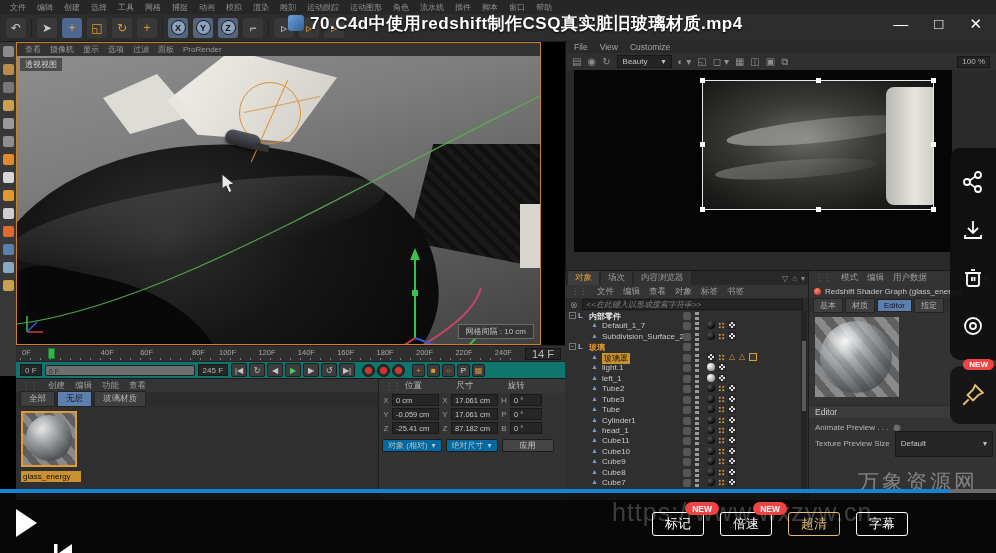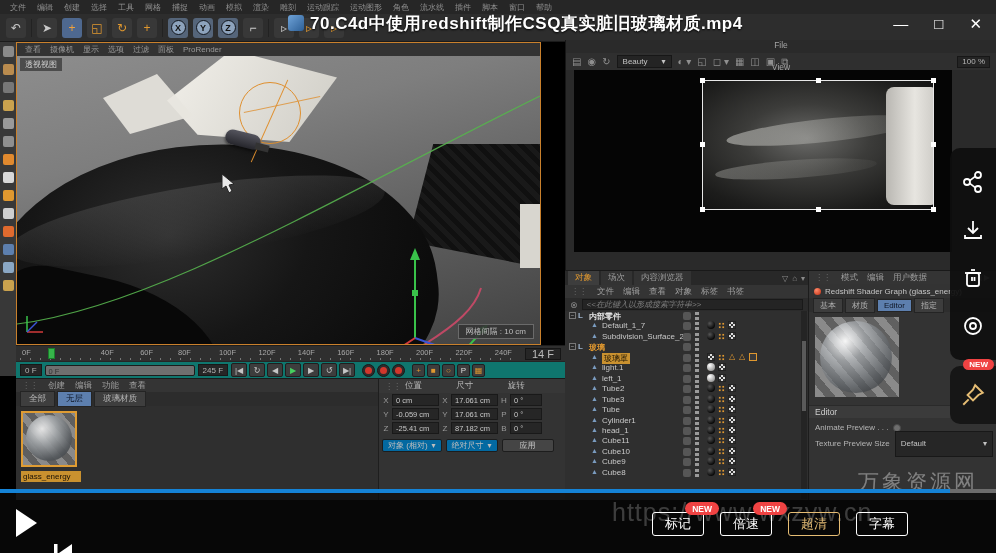--- a/index.html
+++ b/index.html
@@ -77,21 +77,21 @@
   .chead{font-size:8.5px;color:#b9b9b9;width:62px;}
   .crow{display:flex;align-items:center;gap:2px;padding:1px 3px;}
   .cax{font-size:8px;color:#9a9a9a;width:8px;text-align:center;}
   .cf{height:12px;background:#262626;border:1px solid #191919;color:#c7c7c7;font-size:7.5px;display:flex;align-items:center;padding:0 3px;}
   .w46{width:47px;} .w30{width:32px;}
   .coord-foot{display:flex;gap:4px;align-items:center;padding:4px 3px;}
   .cdrop{height:13px;background:#0369a1;border:1px solid #1d1d1d;border-radius:2px;color:#bdbdbd;font-size:8px;display:flex;align-items:center;padding:0 5px;gap:4px;}
   .capply{height:13px;background:#454545;border:1px solid #1d1d1d;border-radius:2px;color:#c9c9c9;font-size:8px;display:flex;align-items:center;justify-content:center;width:52px;}
   
   .renderview{left:565px;top:40px;width:431px;height:230px;background:#2a2a2a;border-left:1px solid #161616;}
-  .rv-menu{display:flex;gap:12px;align-items:center;height:13px;padding:0 2px;flex-direction:column;}
+  .rv-menu{display:flex;gap:12px;align-items:center;height:13px;padding:0 8px;}
   .rvm{font-size:8.5px;color:#a5a5a5;}
   .rv-toolbar{display:flex;gap:6px;align-items:center;height:17px;padding:0 6px;background:#2f2f2f;}
   .rvico{color:#8f8f8f;font-size:10px;}
   .rvsel{height:13px;background:#242424;border:1px solid #171717;color:#c3c3c3;font-size:8px;display:flex;align-items:center;gap:14px;padding:0 5px;}
   .rvzoom{margin-left:auto;height:12px;background:#242424;border:1px solid #171717;color:#b5b5b5;font-size:8px;display:flex;align-items:center;padding:0 4px;}
   .rv-canvas{position:absolute;left:8px;top:30px;width:378px;height:182px;background:#050505;overflow:hidden;}
   .rimg{position:absolute;left:129px;top:11px;width:231px;height:128px;background:radial-gradient(ellipse at 45% 45%,#6a6a68 0%,#3c3c3a 35%,#1c1c1b 75%,#101010 100%);}
   .rimg .streak{position:absolute;left:10%;top:30%;width:85%;height:18%;background:linear-gradient(90deg,rgba(220,220,215,.5),rgba(150,150,145,.15));border-radius:50%;transform:rotate(-6deg);}
   .rimg .streak2{position:absolute;left:5%;top:62%;width:70%;height:14%;background:linear-gradient(90deg,rgba(200,200,195,.35),rgba(120,120,115,.1));border-radius:50%;transform:rotate(-4deg);}
   .rcap{position:absolute;left:183px;top:6px;width:48px;height:118px;background:linear-gradient(90deg,#b9b7b2,#e7e5e0 60%,#cfcdc8);border-radius:8px 3px 3px 8px;}
@@ -286,21 +286,21 @@
     </div>
   </div>
 
   <div class="abs ruler" id="ruler">
     <div class="tickdots"></div>
     <div class="tlmarker" id="tlMarker" style="left: 31.58px;"></div>
     <div class="curframe">14 F</div>
   <span class="tick" style="left: 6px;">0F</span>
       <span class="tick" style="left: 84.8px;">40F</span>
       <span class="tick" style="left: 124.2px;">60F</span>
-      <span class="tick" style="left: 162px;">80F</span>
+      <span class="tick" style="left: 176px;">80F</span>
       <span class="tick" style="left: 203px;">100F</span>
       <span class="tick" style="left: 242.4px;">120F</span>
       <span class="tick" style="left: 281.8px;">140F</span>
       <span class="tick" style="left: 321.2px;">160F</span>
       <span class="tick" style="left: 360.6px;">180F</span>
       <span class="tick" style="left: 400px;">200F</span>
       <span class="tick" style="left: 439.4px;">220F</span>
       <span class="tick" style="left: 478.8px;">240F</span>
     </div>
 
@@ -612,20 +612,29 @@
         </div>
         <div class="orow" style="top: 156.75px;">
           <span class="otri" style="left: 26px;">▲</span>
           <span class="oname" style="left: 37px;">Cube8</span>
           <span class="osq"></span>
           <span class="odots"></span>
           <span class="osph dark"></span>
           <span class="odd"></span>
           <span class="ochk"></span>
         </div>
+        <div class="orow" style="top: 167.2px;">
+          <span class="otri" style="left: 26px;">▲</span>
+          <span class="oname" style="left: 37px;">Cube7</span>
+          <span class="osq"></span>
+          <span class="odots"></span>
+          <span class="osph dark"></span>
+          <span class="odd"></span>
+          <span class="ochk"></span>
+        </div>
       </div>
     <div class="om-scroll">
         <i></i>
       </div>
   </div>
 
   <div class="abs shader">
     <div class="panel-menu" style="height:13px">
       <span class="grip">⋮⋮</span>
       <span id="shMode" style="display:flex;gap:9px">

